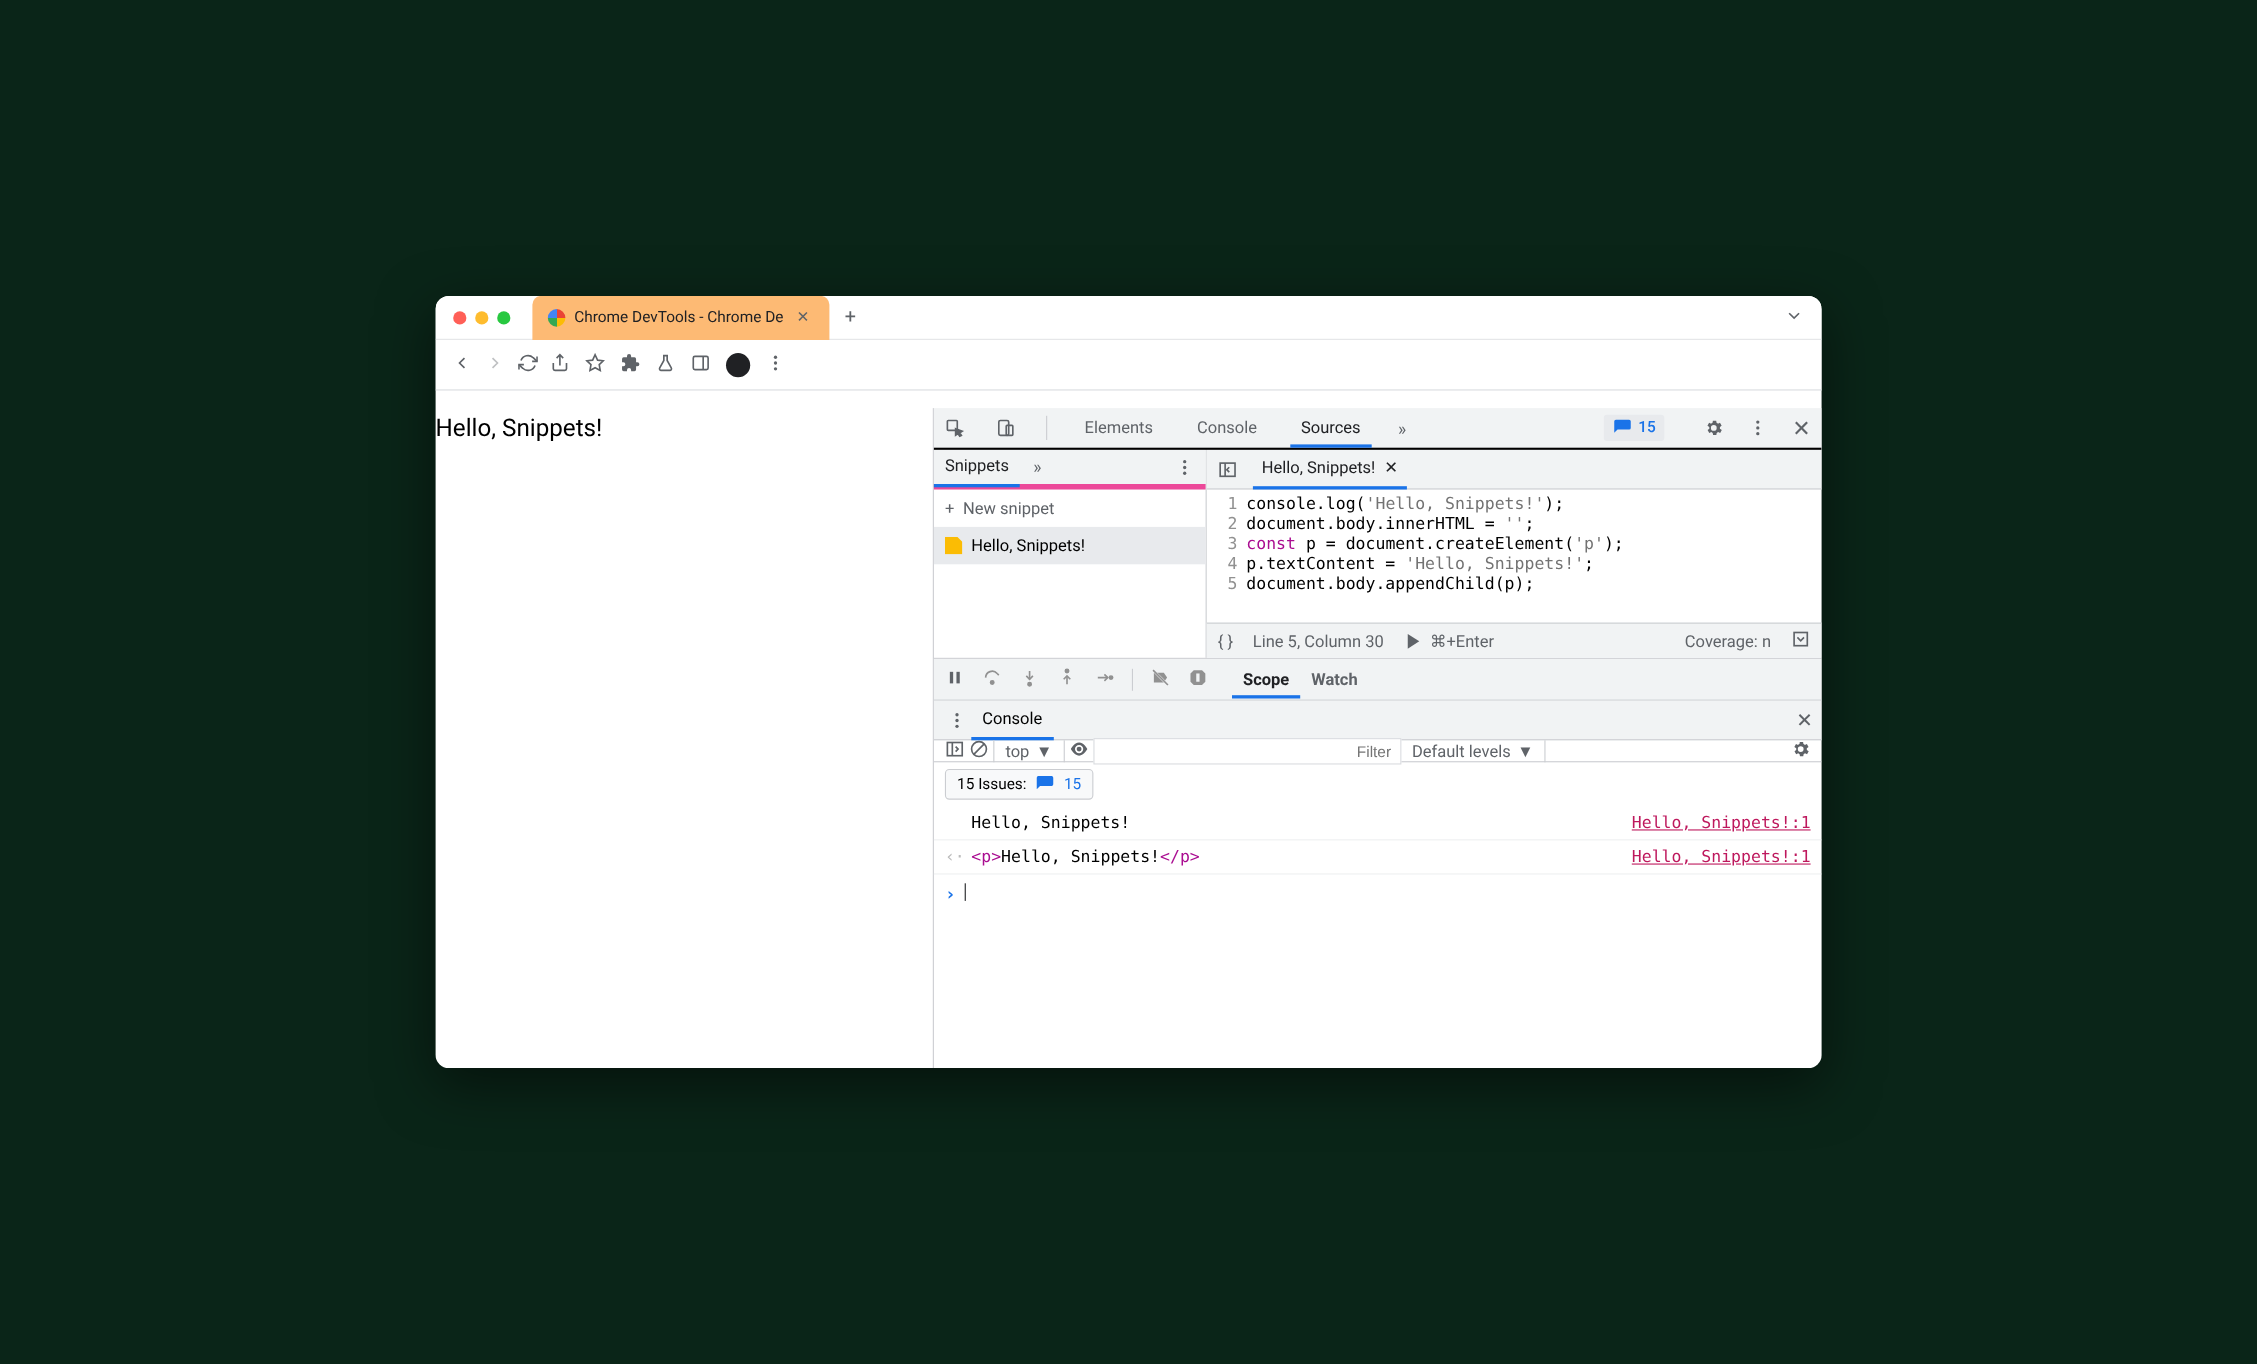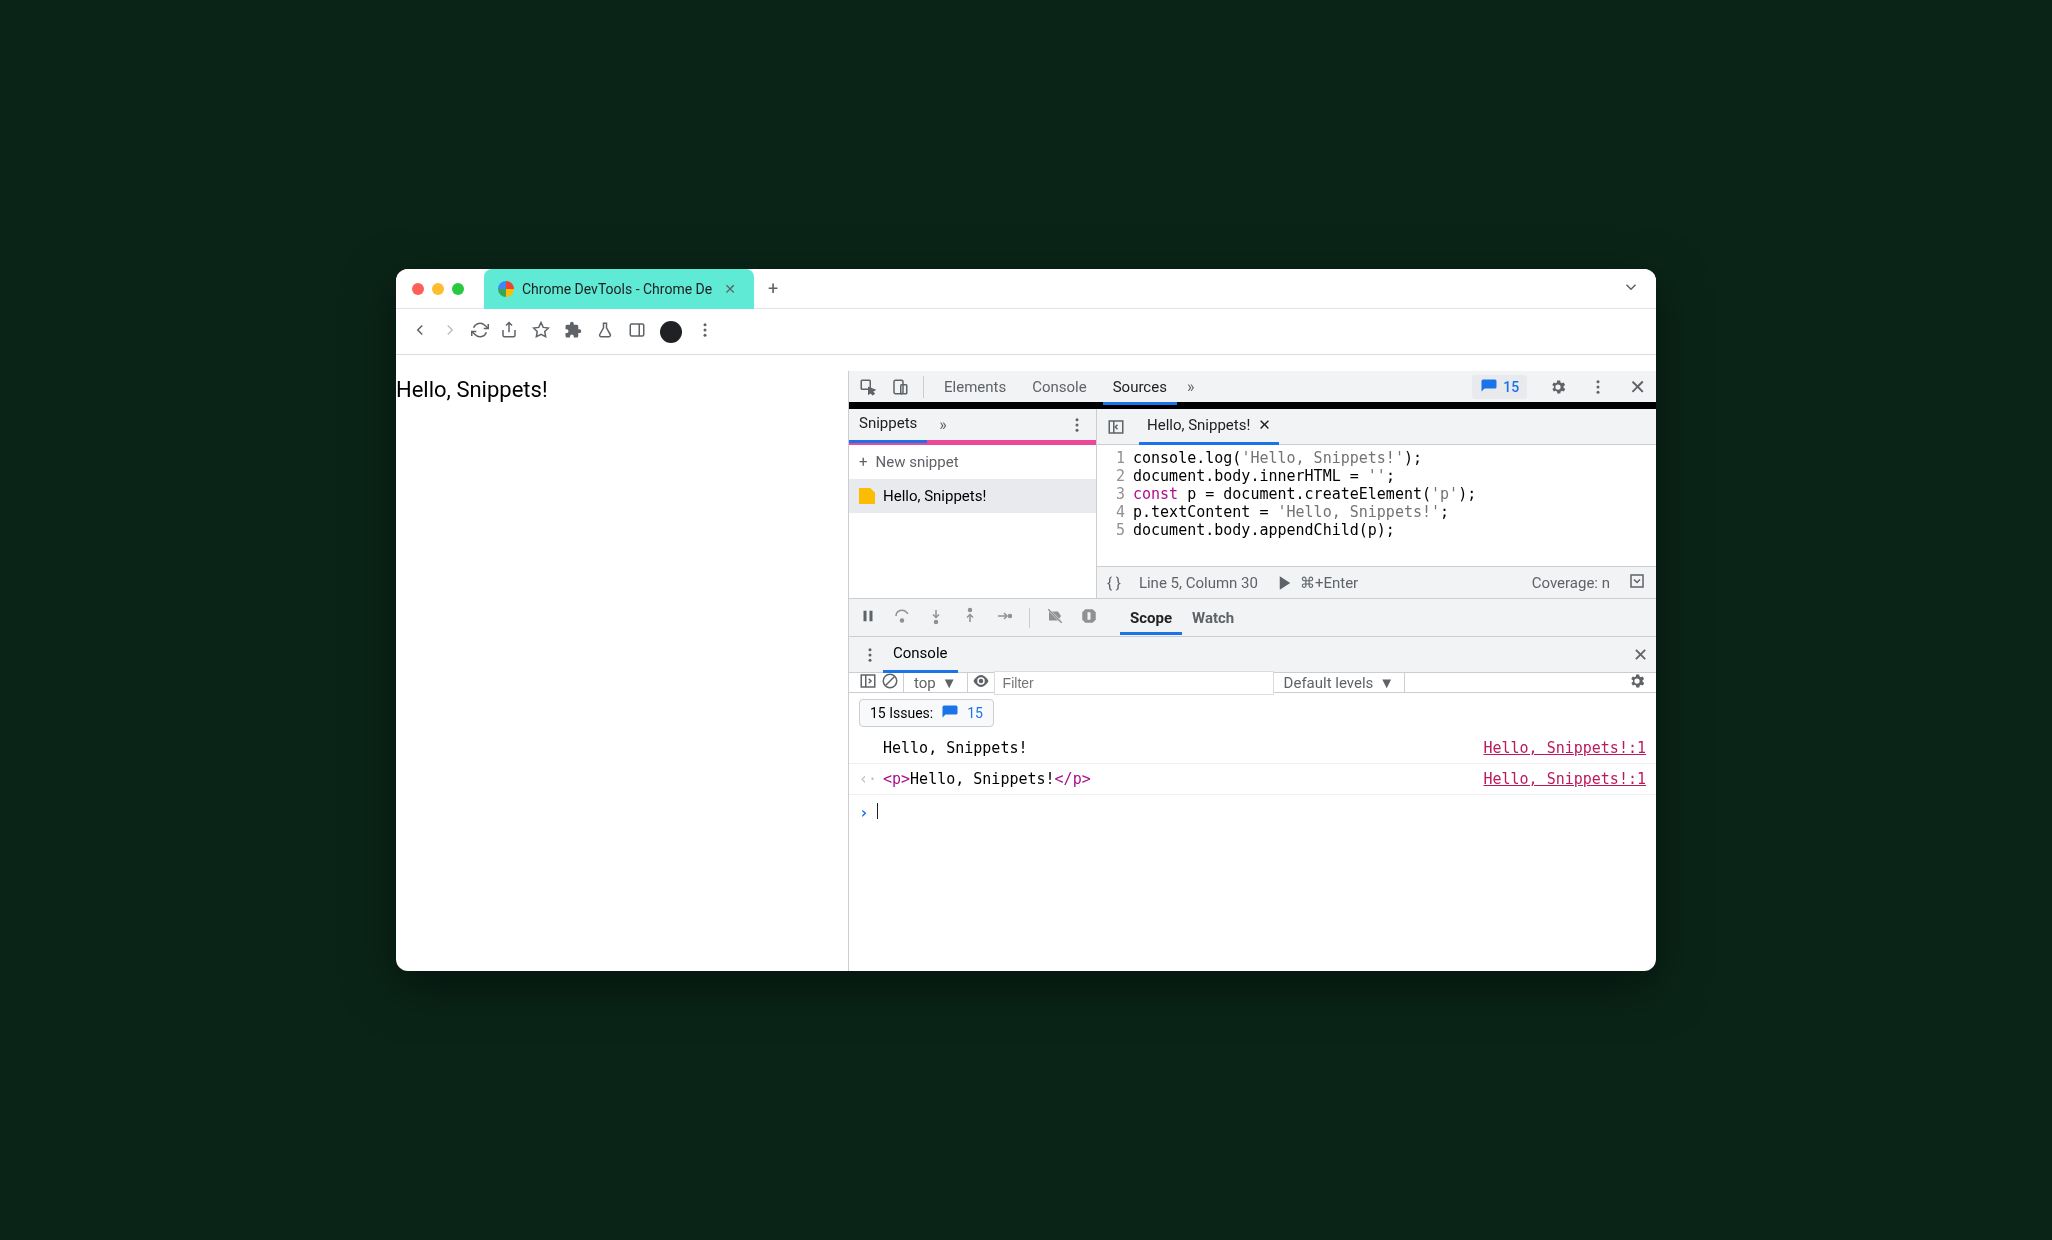--- a/index.html
+++ b/index.html
@@ -29,21 +29,21 @@
 }
 .traffic { display: flex; gap: 8px; margin-right: 20px; }
 .tl { width: 12px; height: 12px; border-radius: 50%; }
 .tl.r { background: #ff5f57; }
 .tl.y { background: #febc2e; }
 .tl.g { background: #28c840; }
 .tab {
   display: flex;
   align-items: center;
   gap: 8px;
-  background: #5eead4;
+  background: #fdba74;
   height: 40px;
   padding: 0 14px;
   border-top-left-radius: 8px;
   border-top-right-radius: 8px;
   font-size: 14px;
   color: #202124;
 }
 .favicon {
   width: 16px; height: 16px; border-radius: 50%;
   background: conic-gradient(#ea4335 0 90deg, #fbbc05 90deg 180deg, #34a853 180deg 270deg, #4285f4 270deg 360deg);
@@ -80,24 +80,24 @@
 .avatar { width: 22px; height: 22px; border-radius: 50%; background: #202124; }
 
 .content { display: flex; height: 600px; margin-top: 16px; }
 .page { width: 452px; padding: 6px 0 0 0; font-size: 22px; color: #000; }
 .devtools { flex: 1; display: flex; flex-direction: column; border-left: 1px solid #cbcdd1; }
 
 .dt-tabs {
   display: flex;
   align-items: center;
   height: 38px;
-  border-bottom: 7px solid #000000;
+  border-bottom: 2px solid #000000;
   background: #f1f3f4;
   padding: 4px 6px;
-  gap: 6px;
+  gap: 20px;
 }
 .dt-tab { padding: 9px 10px; font-size: 15px; color: #5f6368; cursor: pointer; }
 .dt-tab.active { color: #202124; border-bottom: 3px solid #1a73e8; padding-bottom: 6px; }
 .dt-ico { color: #5f6368; cursor: pointer; padding: 4px; display:inline-flex; align-items:center; }
 .issues-badge {
   display: flex; align-items: center; gap: 5px;
   background: #e8eaed; padding: 3px 8px; border-radius: 3px;
   color: #1a73e8; font-size: 14px; font-weight: 500;
   margin-left: auto;
 }
@@ -128,21 +128,21 @@
 .scope-tab { padding: 8px 10px; font-size: 15px; color: #5f6368; }
 .scope-tab.active { color: #202124; border-bottom: 3px solid #1a73e8; padding-bottom:5px; }
 
 .console-drawer { flex:1; display:flex; flex-direction:column; }
 .drawer-tabs { display: flex; align-items: center; height: 36px; background: #f1f3f4; border-bottom: 1px solid #cbcdd1; padding: 0 8px; }
 .drawer-tab { padding: 8px 10px; font-size: 15px; border-bottom: 3px solid #1a73e8; }
 .drawer-close { margin-left: auto; cursor:pointer; color:#5f6368; font-size: 18px; }
 
 .console-toolbar { display: flex; align-items: center; height: 20px; border-bottom: 1px solid #cbcdd1; gap: 4px; padding: 0 10px; font-size: 15px; color:#5f6368; }
 .ctx { display:flex; align-items:center; gap:6px; padding:2px 6px; }
-.filter-input { flex: 0 0 280px; height: 24px; border: 1px solid #dadce0; padding: 0 8px; font-size: 14px; }
+.filter-input { flex: 0 0 280px; height: 24px; border: 1px solid #dadce0; padding: 0 8px; font-size: 14px; text-align: right; }
 
 .issues-row { padding: 6px 10px; }
 .issues-chip { display:inline-flex; align-items:center; gap:8px; border:1px solid #cbcdd1; border-radius:4px; padding:4px 10px; background:#f8f9fa; font-size:14px; }
 
 .log-row { display:flex; padding: 6px 10px; font-family: Menlo, Consolas, monospace; font-size: 15px; border-bottom:1px solid #eef0f1; }
 .log-row .src { margin-left:auto; color:#be185d; text-decoration: underline; }
 .log-row .tag { color: #aa0d91; }
 .prompt-row { display:flex; padding: 8px 10px; font-family: Menlo, Consolas, monospace; }
 .prompt { color:#1a73e8; font-weight:bold; margin-right:8px; }
 .cursor { width:1px; height:16px; background:#202124; display:inline-block; }

